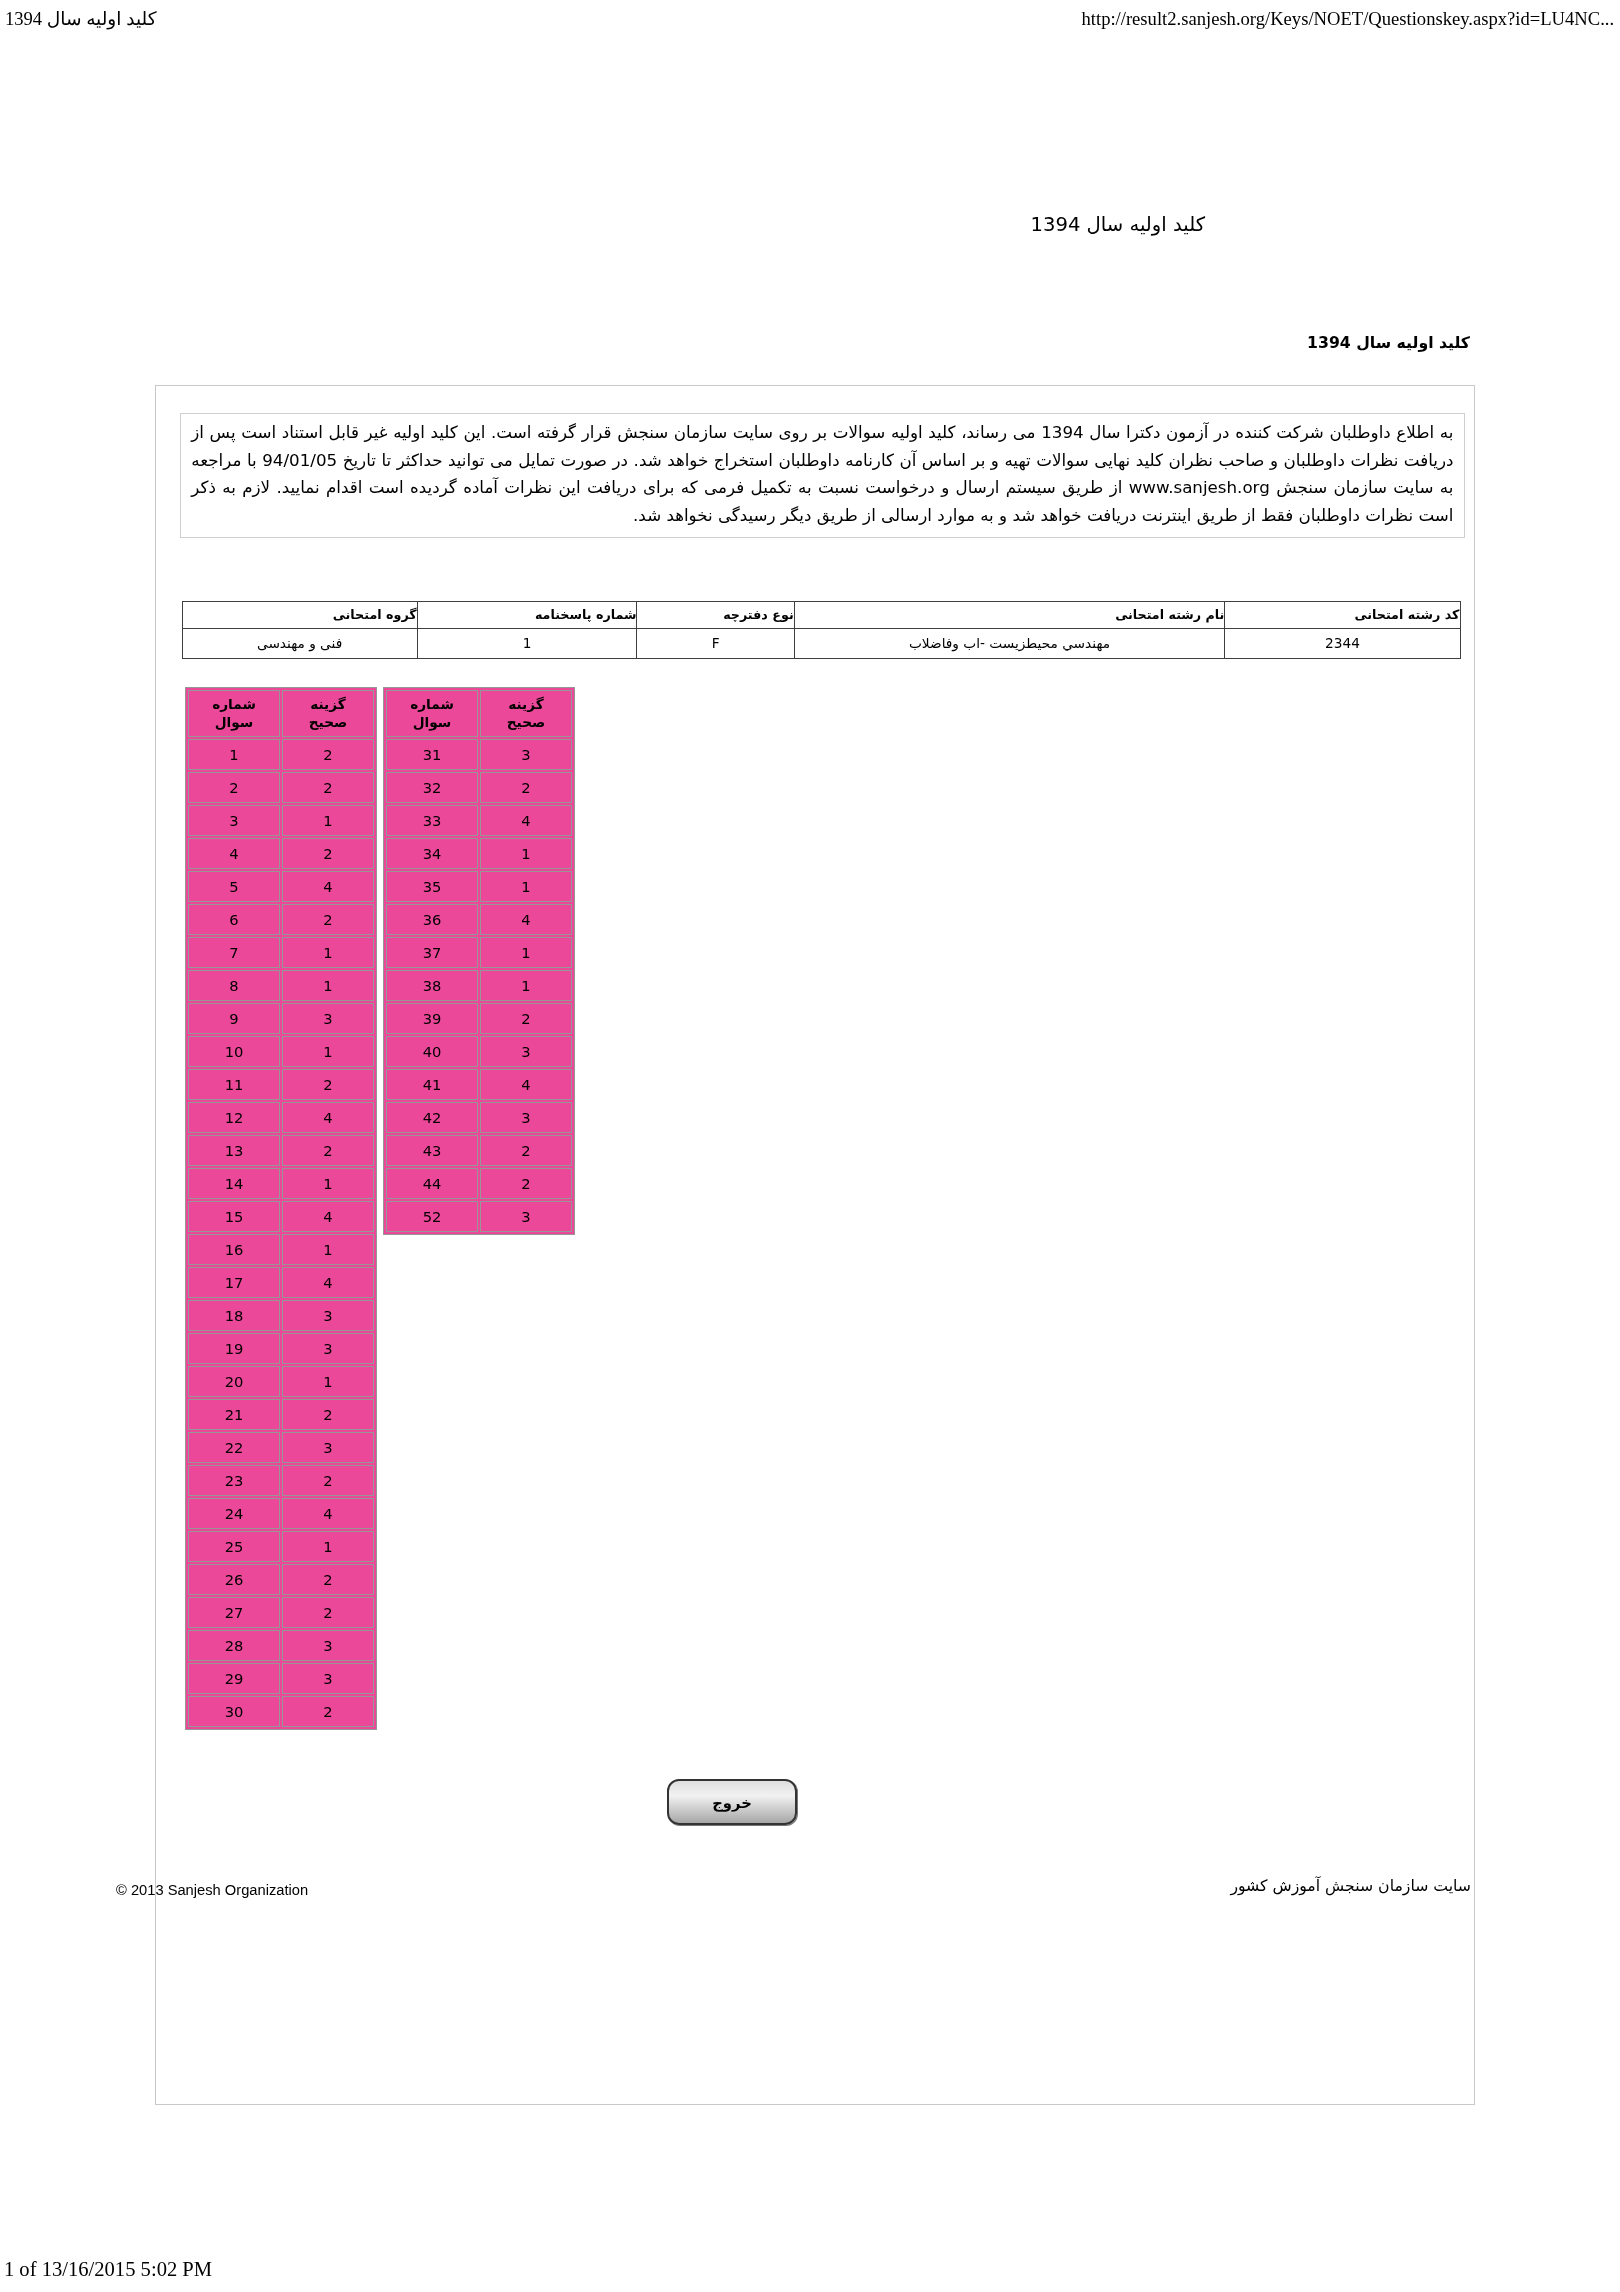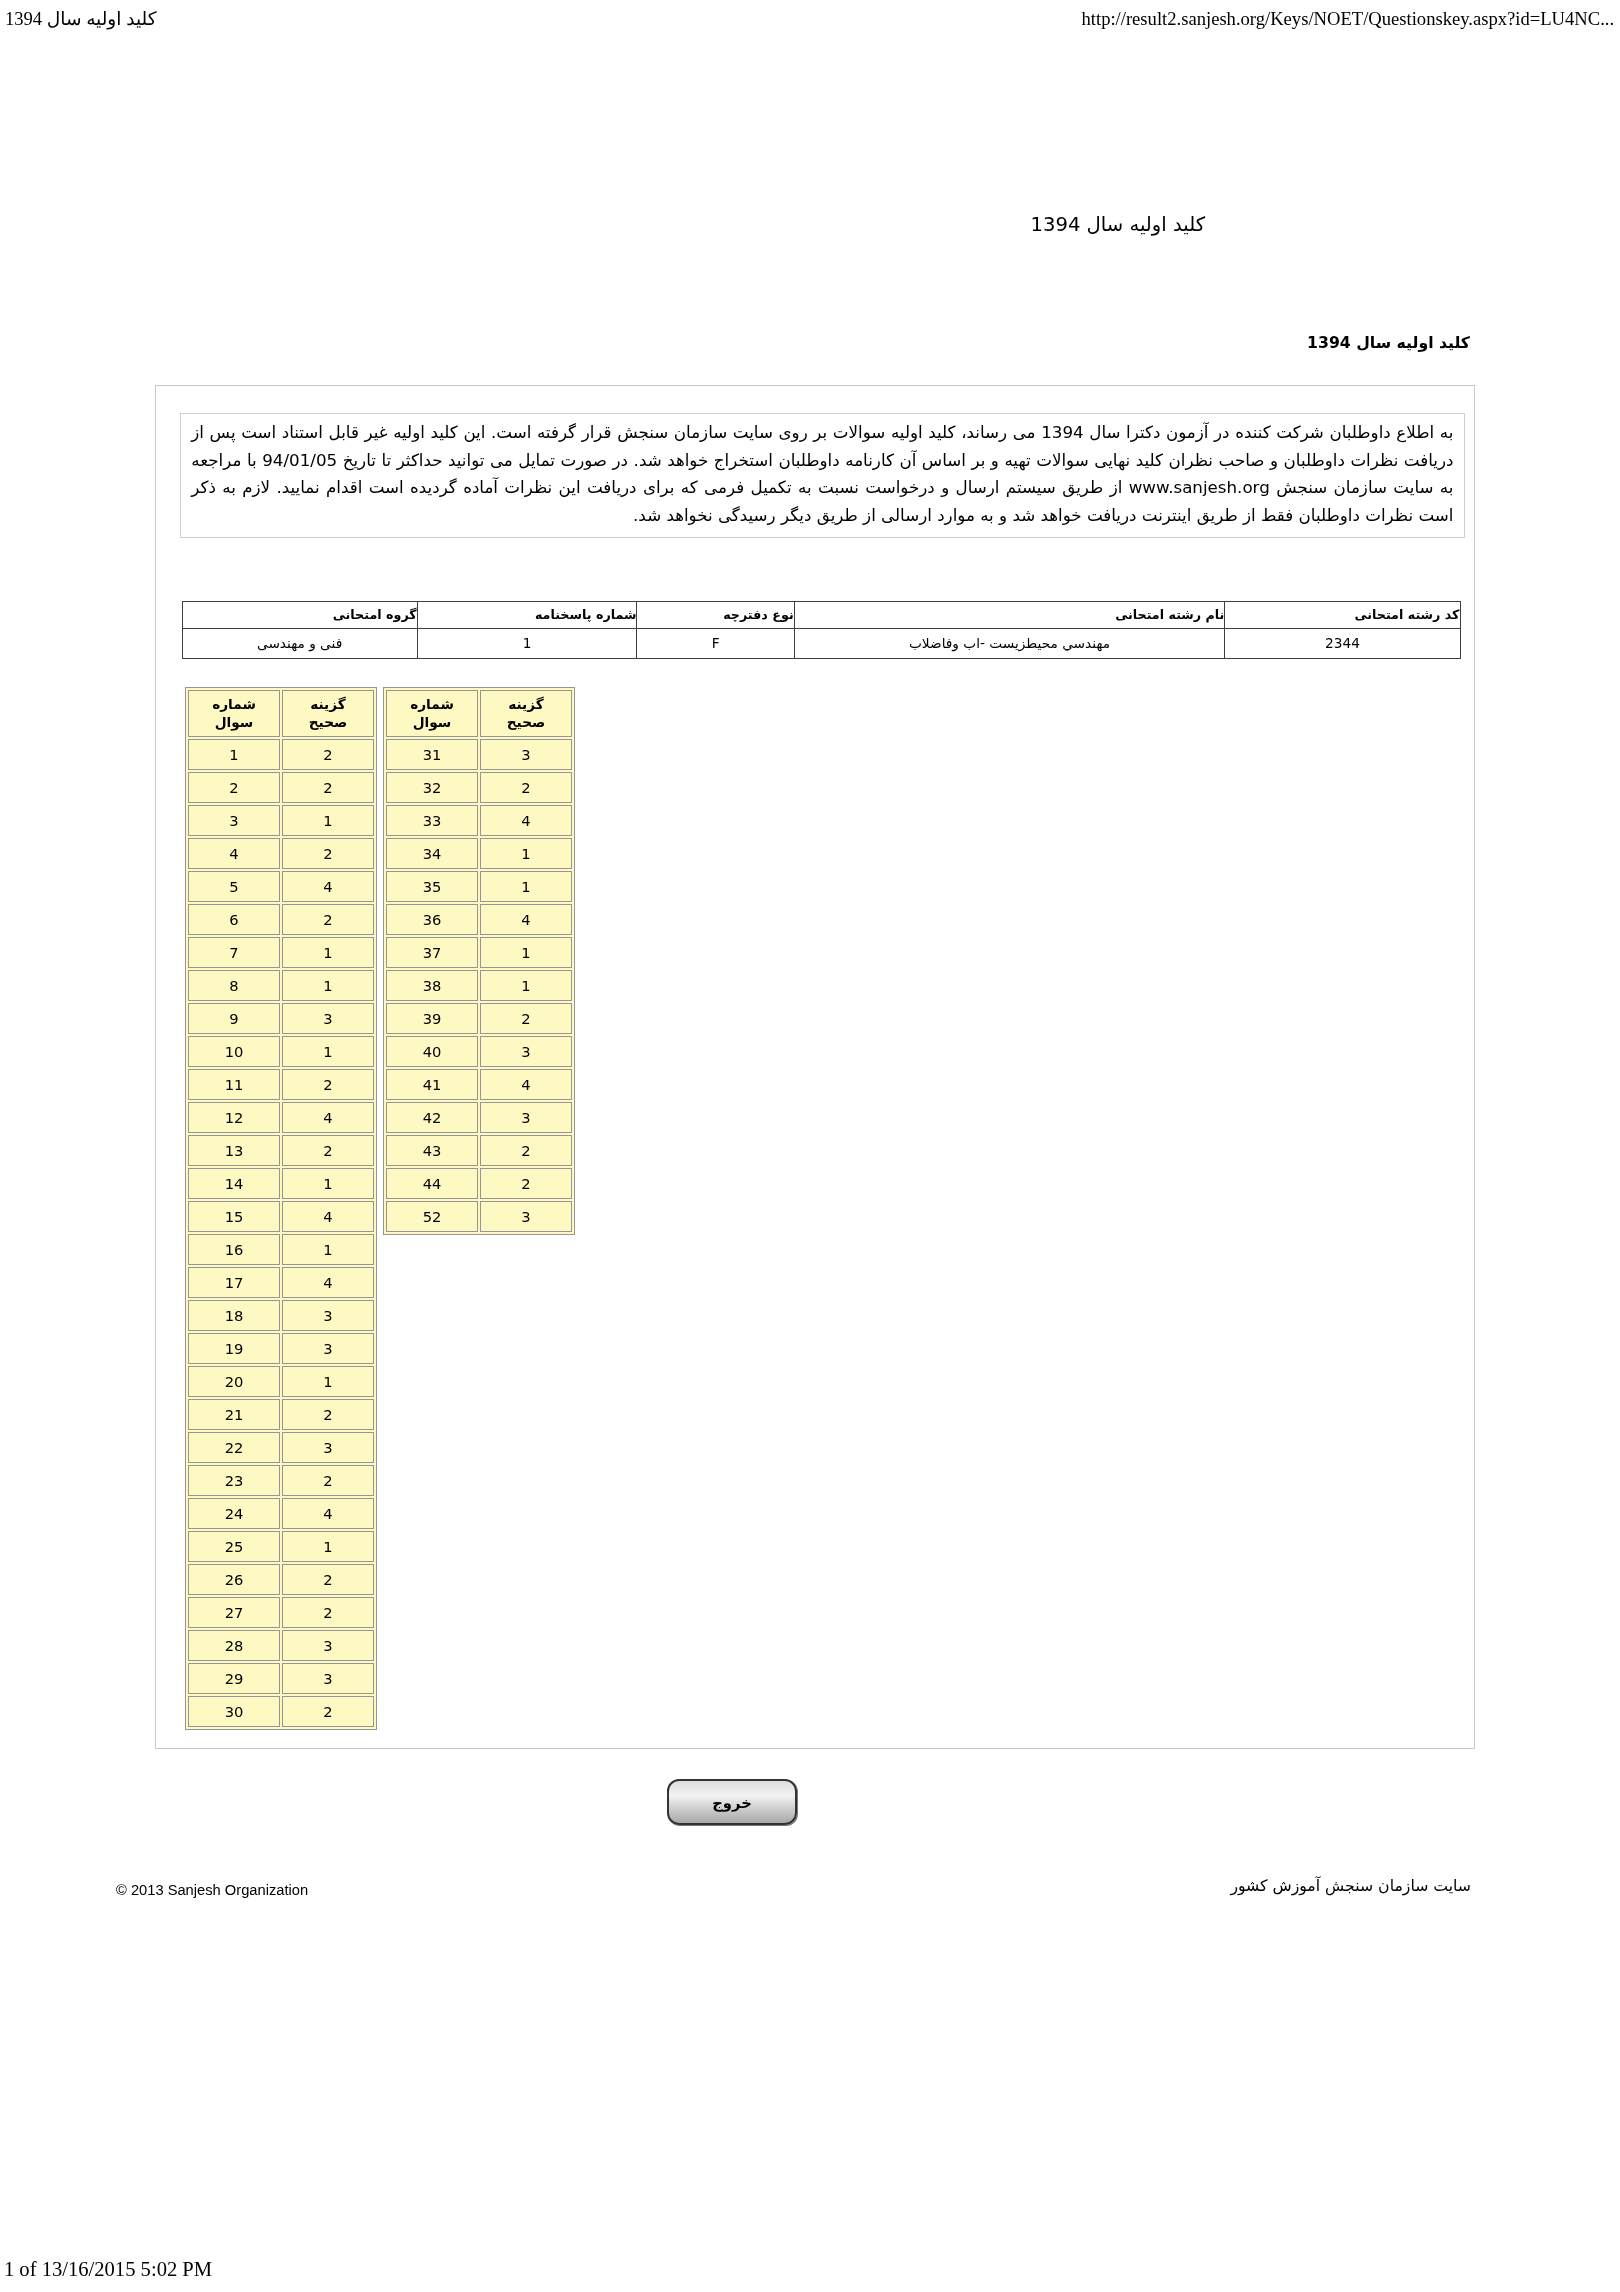--- a/index.html
+++ b/index.html
@@ -31,21 +31,21 @@
     position:absolute; top:213px; right:415px;
     direction:rtl; font-size:19.6px;
   }
   .subtitle {
     position:absolute; top:333px; right:150px;
     direction:rtl; font-size:15.7px; font-weight:bold;
   }
 
   .panel {
     position:absolute; left:155px; top:385px;
-    width:1320px; height:1364px;
+    width:1320px; height:1720px;
     border:1px solid #c9c9c9;
     background:#fff;
   }
 
   .notice-box {
     position:absolute; left:23.5px; right:8.8px; top:26.5px;
     border:1px solid #cfcfcf;
     padding:5.9px 10.8px 7.8px 10.8px;
     direction:rtl;
     text-align:justify;
@@ -67,21 +67,21 @@
   .info-table th:nth-child(1){ width:18.4%; }
   .info-table th:nth-child(2){ width:33.7%;padding-left:35px; }
   .info-table th:nth-child(3){ width:12.3%; }
   .info-table th:nth-child(4){ width:17.2%; }
   .info-table th:nth-child(5){ width:18.4%; }
 
   .answer-table {
     position:absolute; top:301px; width:192px;
     border-collapse:separate; border-spacing:2px;
     border:1px solid #969696;
-    background:#fef9c3;
+    background:#ec4899;
   }
   .answer-table.t1 { left:29px; }
   .answer-table.t2 { left:227px; }
   .answer-table th, .answer-table td {
     border:1px solid #969696;
     text-align:center; vertical-align:middle;
     width:50%;
   }
   .answer-table th {
     font-size:13.7px; font-weight:bold;

